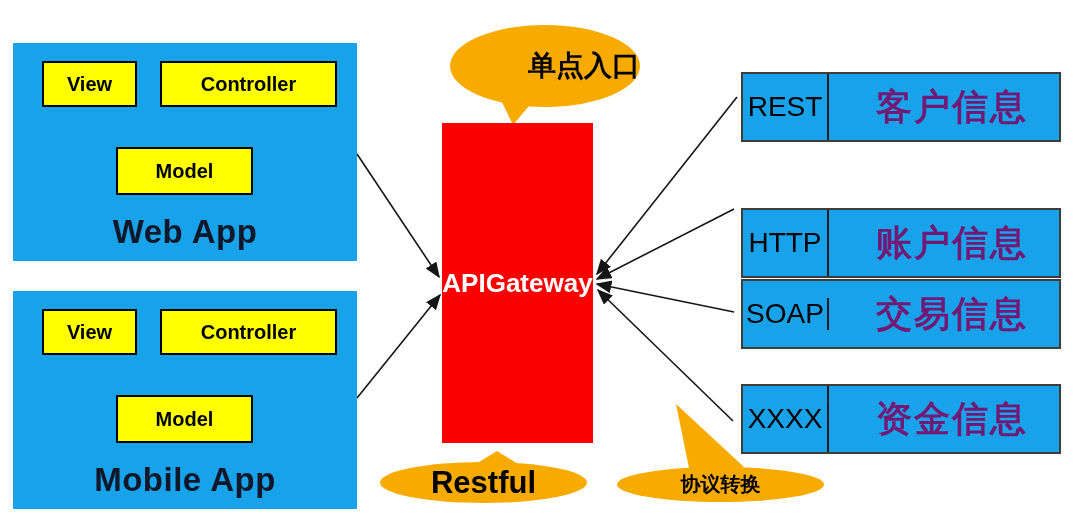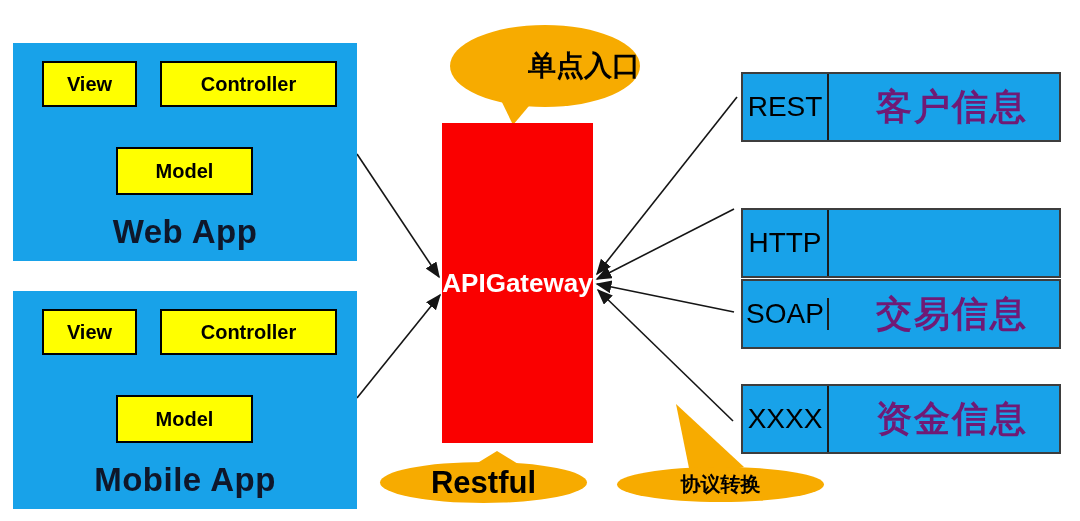--- a/index.html
+++ b/index.html
@@ -136,20 +136,21 @@
   <div class="bubble" id="bubble-protocol">
     <span>协议转换</span>
   </div>
 
   <div class="service" id="service-0">
     <div class="proto">REST</div>
     <div class="label">客户信息</div>
   </div>
   <div class="service" id="service-1">
     <div class="proto">HTTP</div>
+    <div class="label">账户信息</div>
   </div>
   <div class="service" id="service-2">
     <div class="proto">SOAP</div>
     <div class="label">交易信息</div>
   </div>
   <div class="service" id="service-3">
     <div class="proto">XXXX</div>
     <div class="label">资金信息</div>
   </div>
 

